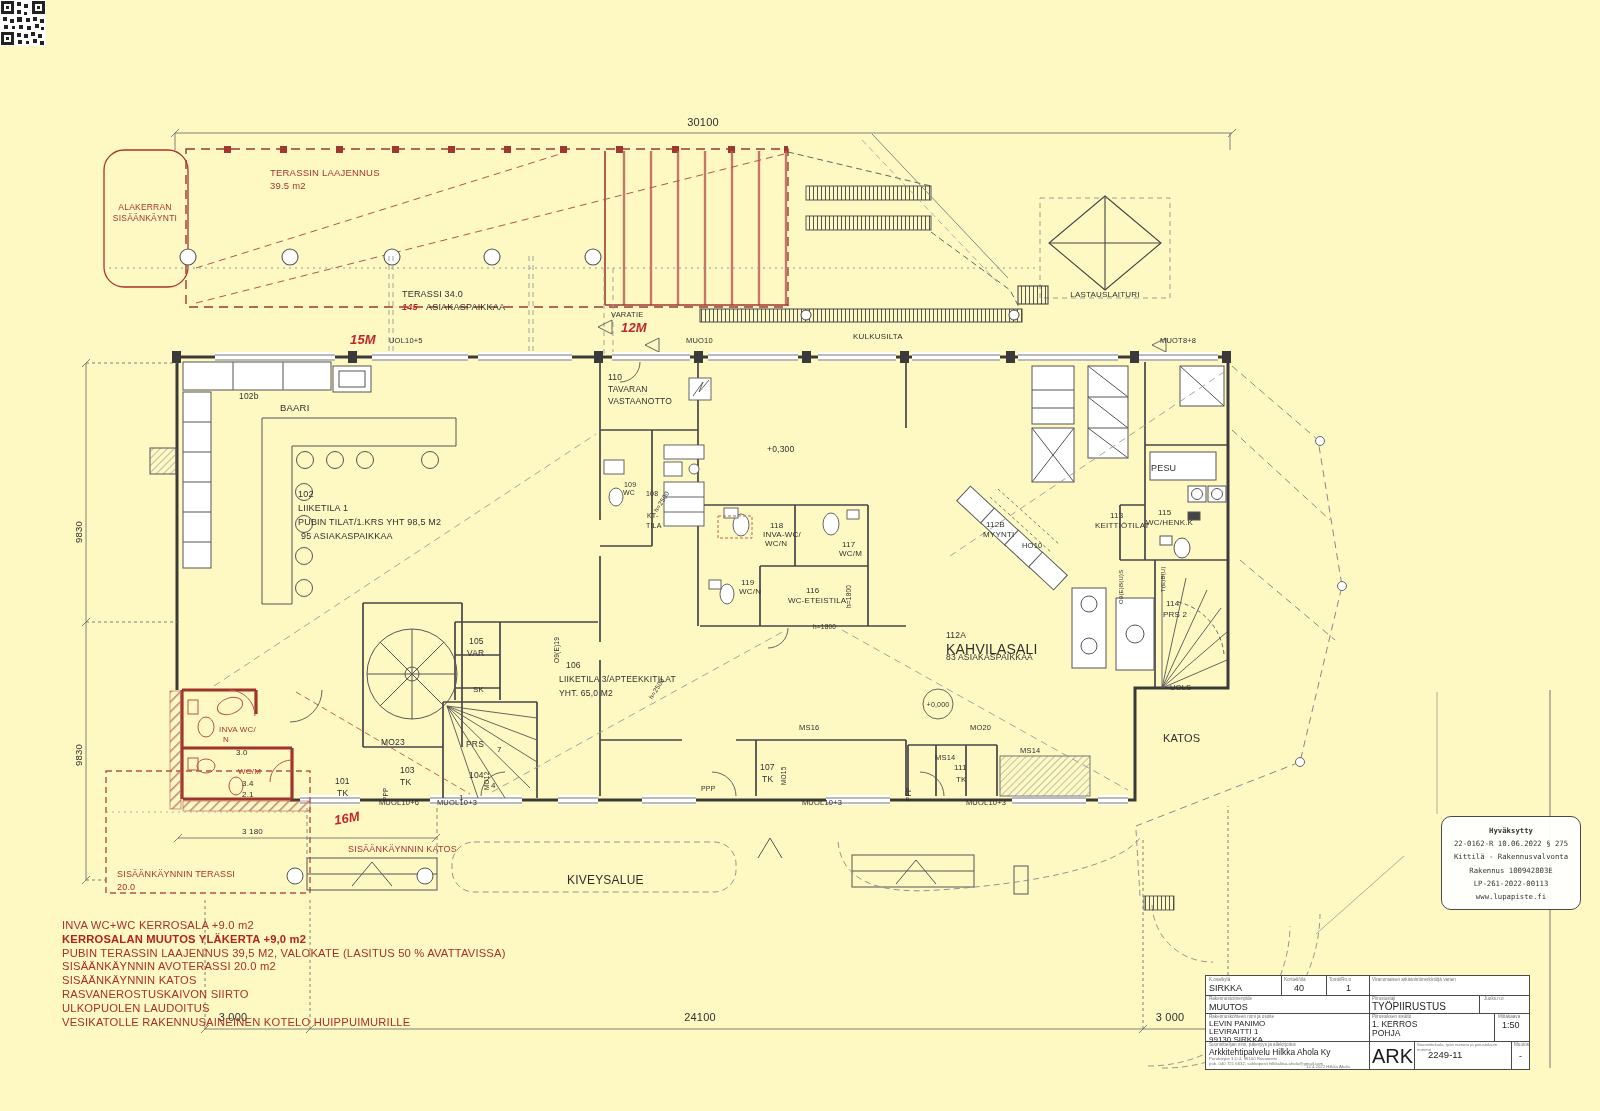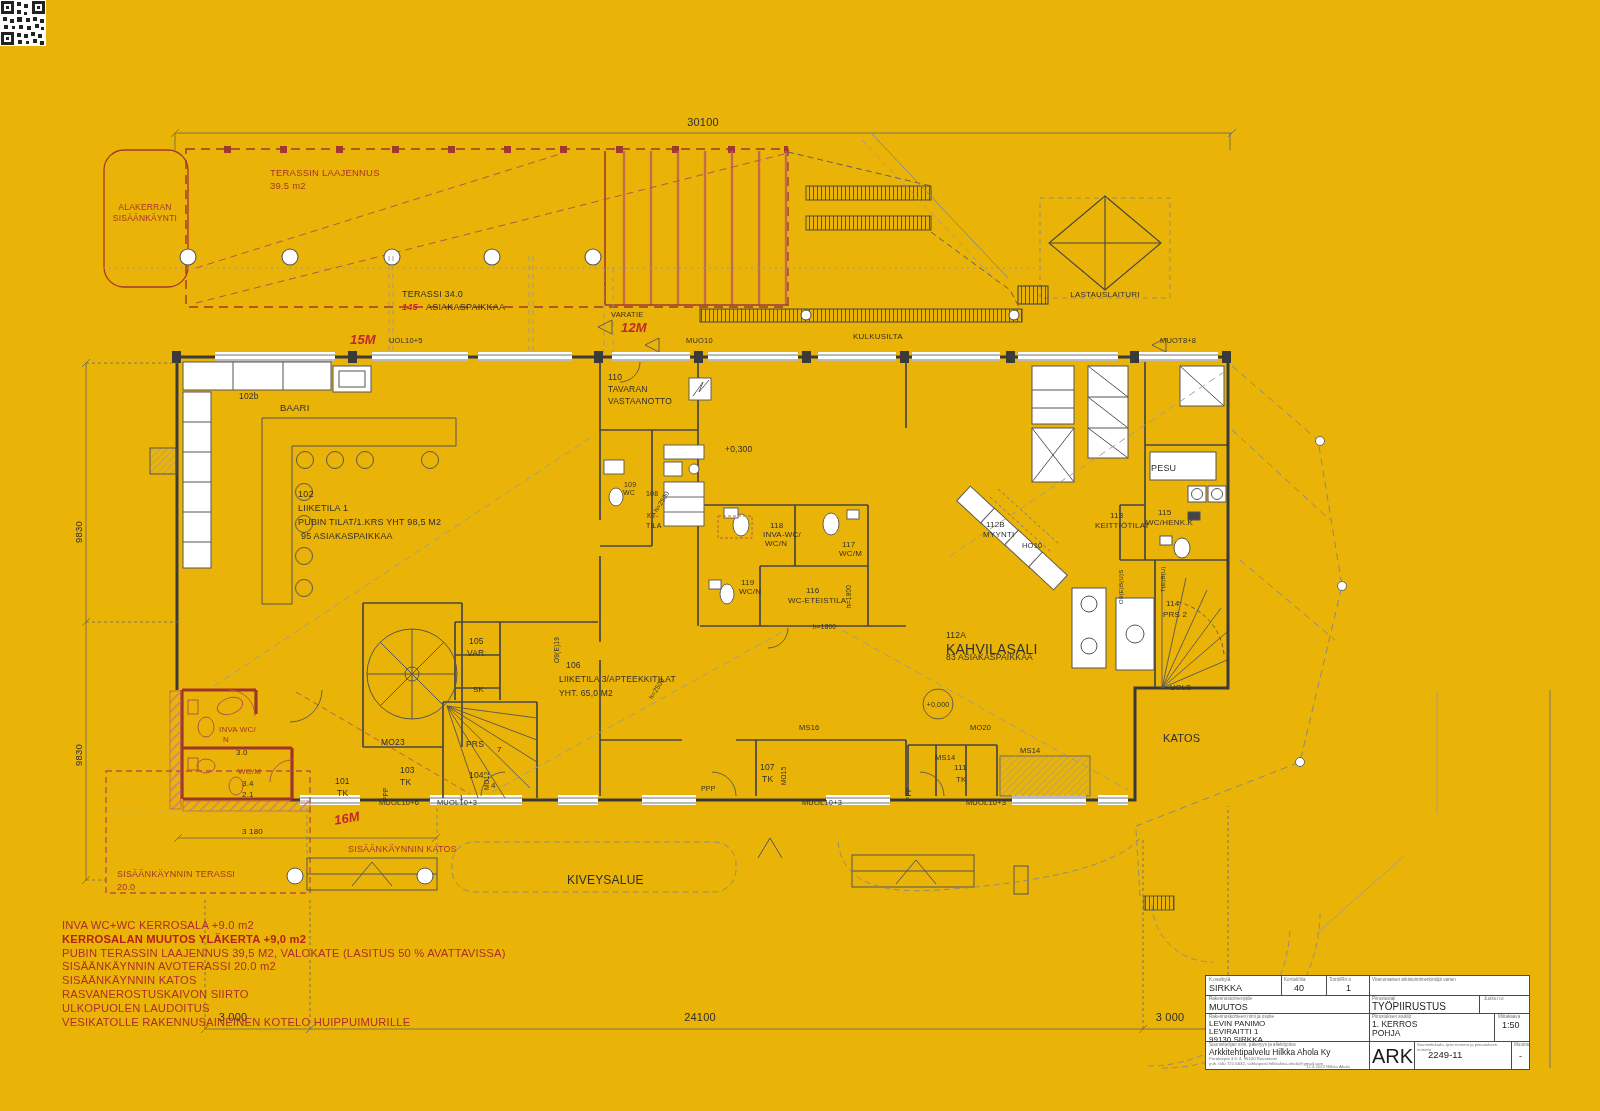--- a/index.html
+++ b/index.html
@@ -1,16 +1,16 @@
 <!DOCTYPE html>
 <html><head>
 <meta charset="utf-8">
 <style>
   html,body{margin:0;padding:0;background:#e8e8e8;}
-  .sheet{position:relative;width:1600px;height:1111px;background:#eab308;overflow:hidden;
+  .sheet{position:relative;width:1600px;height:1111px;background:#fef9c3;overflow:hidden;
          font-family:"Liberation Sans",sans-serif;}
   .sheet svg{position:absolute;left:0;top:0;}
   #labels{position:absolute;left:0;top:0;width:1600px;height:1111px;pointer-events:none;}
   .lb{position:absolute;white-space:nowrap;color:#2f2f2f;line-height:1;transform-origin:0 0;letter-spacing:.2px;}
   .c-k{color:#2f2f2f;}
   .c-r{color:#a8342e;}
   .c-rb{color:#c1272d;font-weight:bold;font-style:italic;}
   #notes{position:absolute;left:62px;top:919px;}
   .note{font-size:11.2px;color:#ad2f2a;line-height:13.8px;white-space:nowrap;letter-spacing:.2px;}
   .note.nb{font-weight:bold;color:#b5211c;}
@@ -445,21 +445,21 @@
       <span class="lb c-k" style="left: 298px; top: 490px; font-size: 9px;">102</span>
       <span class="lb c-k" style="left: 298px; top: 504px; font-size: 9px;">LIIKETILA 1</span>
       <span class="lb c-k" style="left: 298px; top: 518px; font-size: 9px;">PUBIN TILAT/1.KRS YHT 98,5 M2</span>
       <span class="lb c-k" style="left: 301px; top: 532px; font-size: 9px;">95 ASIAKASPAIKKAA</span>
       <span class="lb c-k" style="left: 624px; top: 481px; font-size: 7px;">109</span>
       <span class="lb c-k" style="left: 623px; top: 489px; font-size: 7px;">WC</span>
       <span class="lb c-k" style="left: 646px; top: 490px; font-size: 7px;">108</span>
       <span class="lb c-k" style="left: 647px; top: 512px; font-size: 7px;">KT-</span>
       <span class="lb c-k" style="left: 646px; top: 522px; font-size: 7px;">TILA</span>
       <span class="lb c-k" style="left: 653px; top: 510px; font-size: 6.5px; transform: rotate(-58deg);">h=2500</span>
-      <span class="lb c-k" style="left: 725px; top: 445px; font-size: 8.5px;">+0,300</span>
+      <span class="lb c-k" style="left: 767px; top: 445px; font-size: 8.5px;">+0,300</span>
       <span class="lb c-k" style="left: 770px; top: 522px; font-size: 8px;">118</span>
       <span class="lb c-k" style="left: 763px; top: 531px; font-size: 8px;">INVA-WC/</span>
       <span class="lb c-k" style="left: 765px; top: 540px; font-size: 8px;">WC/N</span>
       <span class="lb c-k" style="left: 842px; top: 541px; font-size: 8px;">117</span>
       <span class="lb c-k" style="left: 839px; top: 550px; font-size: 8px;">WC/M</span>
       <span class="lb c-k" style="left: 741px; top: 579px; font-size: 8px;">119</span>
       <span class="lb c-k" style="left: 739px; top: 588px; font-size: 8px;">WC/N</span>
       <span class="lb c-k" style="left: 806px; top: 587px; font-size: 8px;">116</span>
       <span class="lb c-k" style="left: 788px; top: 597px; font-size: 8px;">WC-ETEISTILA</span>
       <span class="lb c-k" style="left: 986px; top: 521px; font-size: 8px;">112B</span>
@@ -540,20 +540,30 @@
       <div class="note">INVA WC+WC KERROSALA +9.0 m2</div>
       <div class="note nb">KERROSALAN MUUTOS YLÄKERTA +9,0 m2</div>
       <div class="note">PUBIN TERASSIN LAAJENNUS 39,5 M2, VALOKATE (LASITUS 50 % AVATTAVISSA)</div>
       <div class="note">SISÄÄNKÄYNNIN AVOTERASSI 20.0 m2</div>
       <div class="note">SISÄÄNKÄYNNIN KATOS</div>
       <div class="note">RASVANEROSTUSKAIVON SIIRTO</div>
       <div class="note">ULKOPUOLEN LAUDOITUS</div>
       <div class="note">VESIKATOLLE RAKENNUSAINEINEN KOTELO HUIPPUIMURILLE</div>
     </div>
 
+<div class="stamp">
+  <div id="stamp-lines">
+        <div class="sline b">Hyväksytty</div>
+        <div class="sline">22-0162-R 10.06.2022 § 275</div>
+        <div class="sline">Kittilä - Rakennusvalvonta</div>
+        <div class="sline">Rakennus 100942803E</div>
+        <div class="sline">LP-261-2022-00113</div>
+        <div class="sline">www.lupapiste.fi</div>
+      </div>
+</div>
 
 <svg class="qr" width="46" height="46" viewBox="0 0 46 46">
   <rect width="46" height="46" fill="#fff"></rect>
   <g fill="#222">
     <rect x="1" y="1" width="13" height="13"></rect>
         <rect x="32" y="1" width="13" height="13"></rect>
         <rect x="1" y="32" width="13" height="13"></rect>
     <rect x="17" y="2" width="4" height="4"></rect>
         <rect x="24" y="4" width="4" height="4"></rect>
     <rect x="17" y="10" width="4" height="4"></rect>

